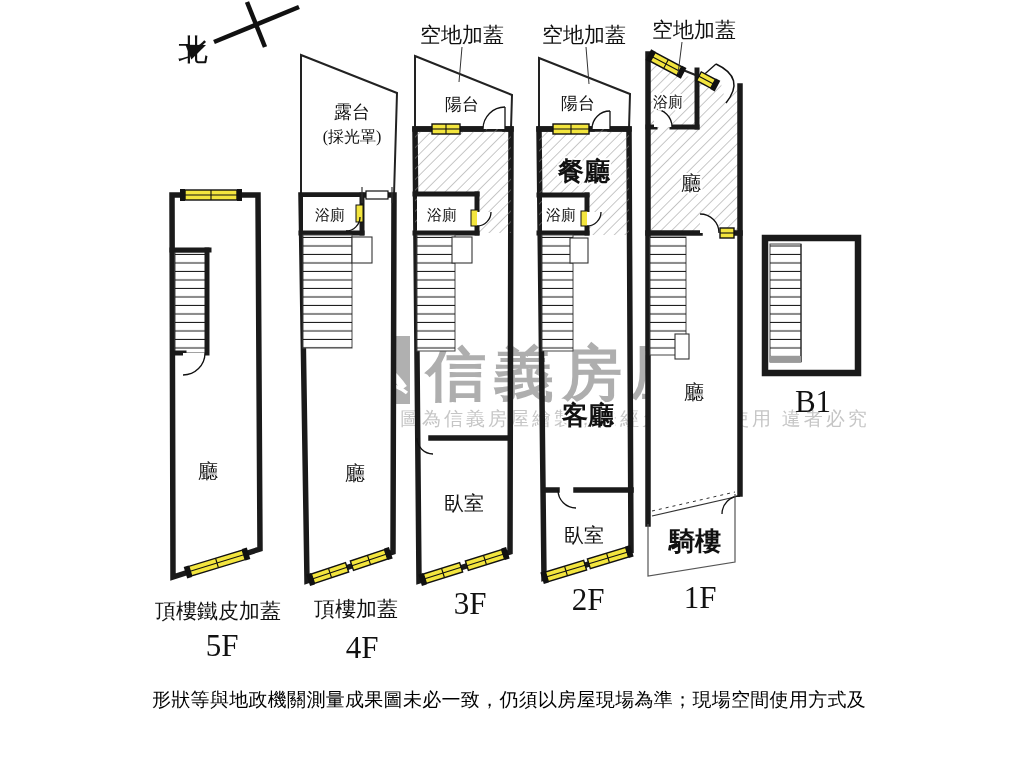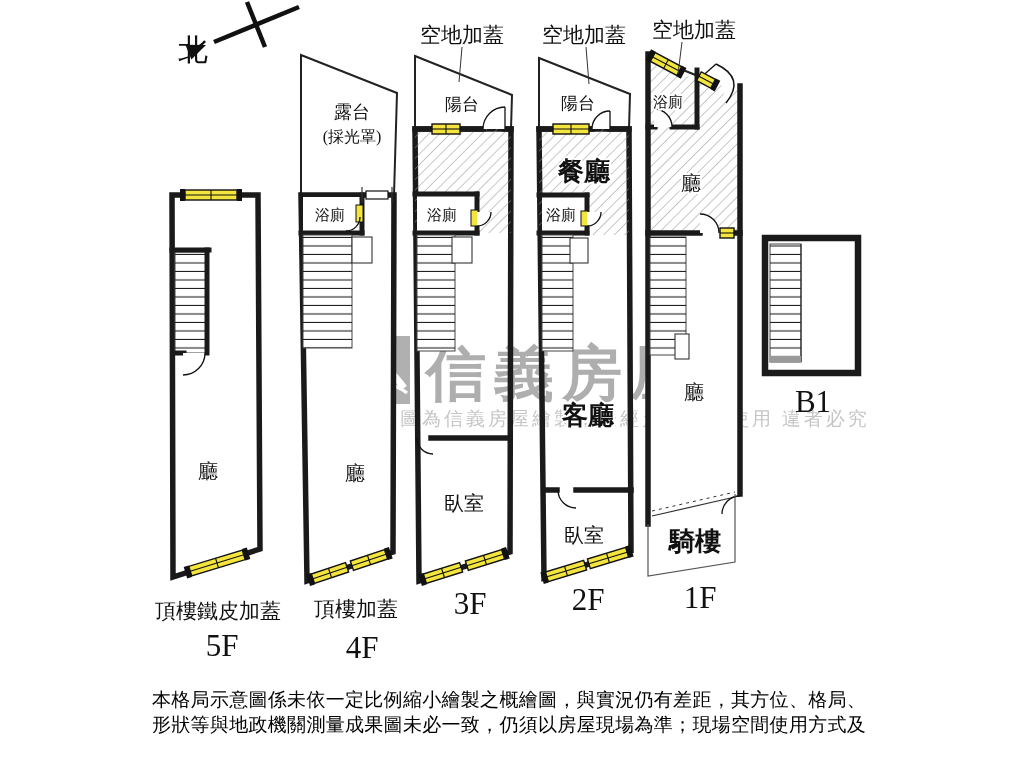--- a/index.html
+++ b/index.html
@@ -308,16 +308,15 @@
     <text class="anno" x="584" y="42">空地加蓋</text>
     <line class="leader" x1="586" y1="47" x2="589" y2="84"></line>
   </g>
   <g>
     <text class="anno" x="694" y="37">空地加蓋</text>
     <line class="leader" x1="682" y1="42" x2="678" y2="74"></line>
   </g>
 </svg>
 
 <div id="disclaimer">
-  <div>本格局示意圖係未依一定比例縮小繪製之概繪圖，與實況仍有差距，其方位、格局、</div>
   <div>形狀等與地政機關測量成果圖未必一致，仍須以房屋現場為準；現場空間使用方式及</div>
 </div>
 </div>
 
 </body></html>

